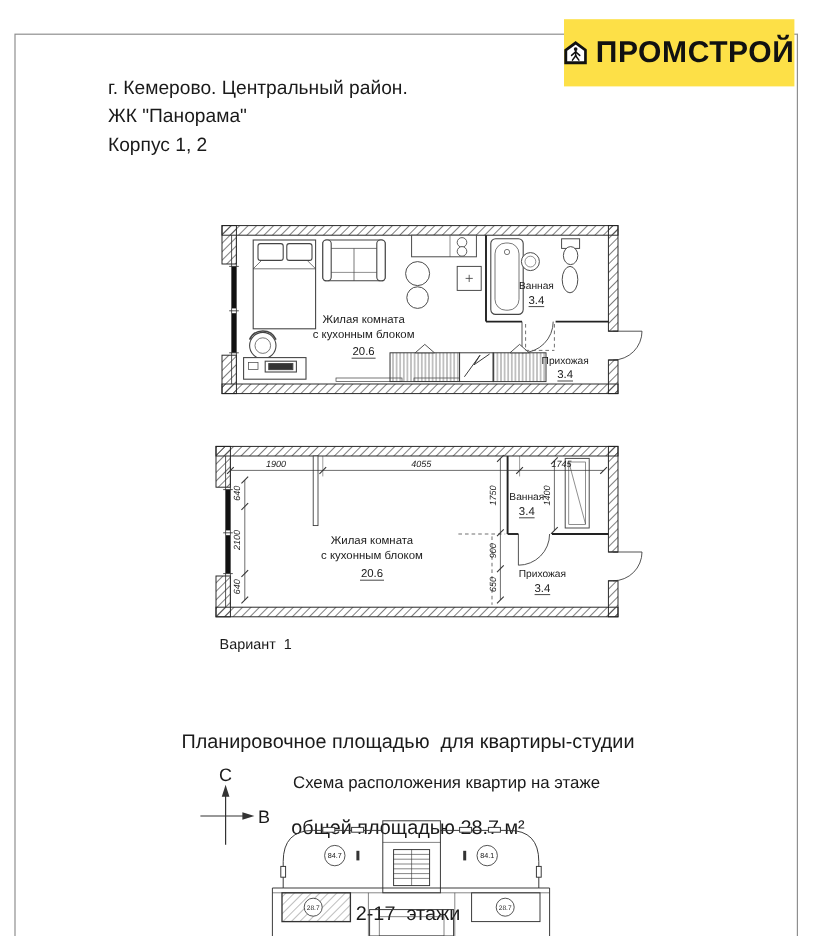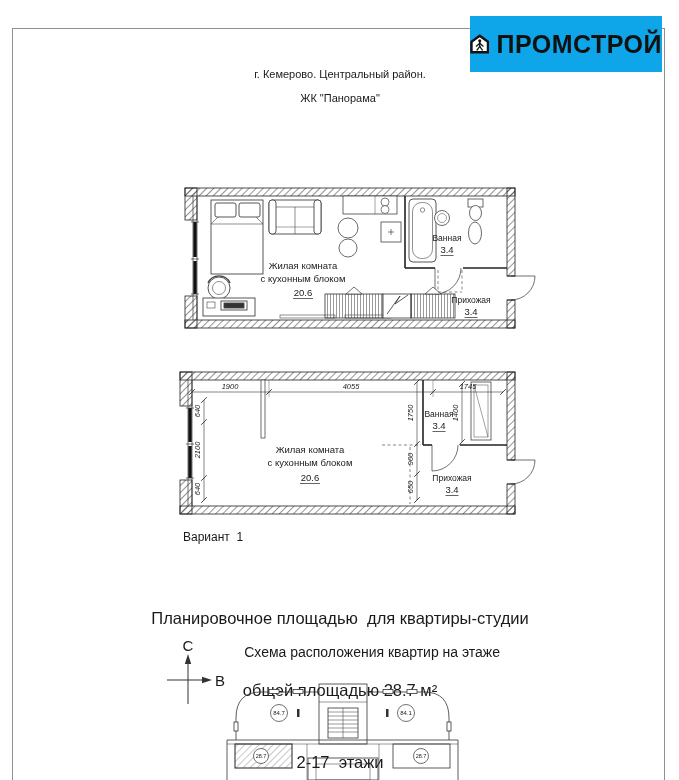--- a/index.html
+++ b/index.html
@@ -1,23 +1,23 @@
 <!DOCTYPE html>
 <html><head>
 <meta charset="utf-8">
 <style>
   html,body{margin:0;padding:0;background:#fff;}
   .page{position:relative;width:679px;height:780px;background:#fff;overflow:hidden;
         font-family:"Liberation Sans",sans-serif;color:#1a1a1a;}
   .frame{position:absolute;left:12px;top:28px;width:651px;height:860px;border:1px solid #8f8f8f;}
-  .logo{position:absolute;left:470px;top:16px;width:192px;height:56px;background:#0ea5e9;
+  .logo{position:absolute;left:470px;top:16px;width:192px;height:56px;background:#fde047;
         display:flex;align-items:center;gap:7px;}
   .logo-text{font-weight:bold;font-size:25px;letter-spacing:0.5px;color:#111;white-space:nowrap;}
-  .header{position:absolute;left:90px;top:62px;width:500px;text-align:center;
-          font-size:11px;line-height:24px;}
+  .header{position:absolute;left:90px;top:62px;width:500px;text-align:left;
+          font-size:16px;line-height:24px;}
   .variant{position:absolute;left:183px;top:530px;font-size:12px;white-space:pre-wrap;}
   .desc{position:absolute;left:90px;top:558px;width:500px;text-align:center;
         font-size:16.5px;line-height:24px;white-space:pre-wrap;}
   .scheme-title{position:absolute;left:190px;top:644px;width:310px;text-align:right;font-size:14px;}
   .plansvg{position:absolute;overflow:visible;}
   svg text{fill:#1a1a1a;font-family:"Liberation Sans",sans-serif;}
   .rl{font-size:9.5px;text-anchor:middle;}
   .rs{font-size:8.5px;text-anchor:middle;}
   .ra{font-size:9.5px;text-anchor:middle;}
   .dm{font-size:7.5px;font-style:italic;text-anchor:middle;fill:#222;}
@@ -43,20 +43,21 @@
         <line x1="20" y1="25" x2="14.5" y2="32.5"></line>
         <line x1="20" y1="25" x2="25.5" y2="32.5"></line>
       </g>
     </svg>
     <span class="logo-text">ПРОМСТРОЙ</span>
   </div>
 
   <div class="header">
     <div>г. Кемерово. Центральный район.</div>
     <div>ЖК "Панорама"</div>
+    <div>Корпус 1, 2</div>
   </div>
 
   <svg class="plansvg" style="left:185px;top:188px" width="355" height="140" viewBox="0 0 355 140">
     <defs>
       <pattern id="p1w" patternUnits="userSpaceOnUse" width="5" height="5" patternTransform="rotate(45)">
         <line x1="0" y1="0" x2="0" y2="5" stroke="#3a3a3a" stroke-width="1.1"></line>
       </pattern>
       <pattern id="p1v" patternUnits="userSpaceOnUse" width="3" height="24">
         <line x1="1.5" y1="0" x2="1.5" y2="24" stroke="#555" stroke-width="0.6"></line>
       </pattern>

